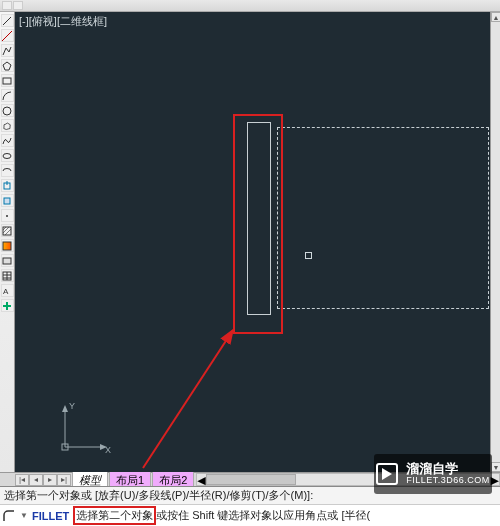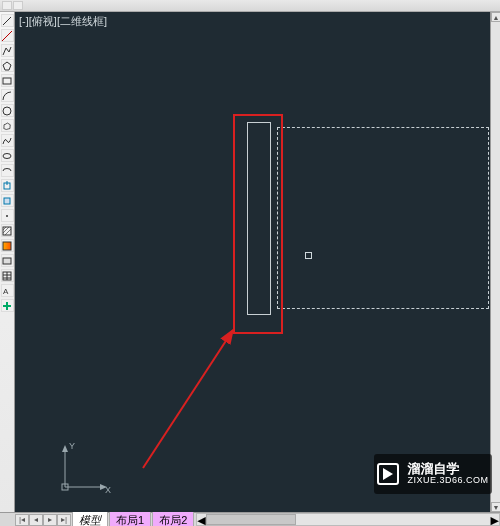--- a/index.html
+++ b/index.html
@@ -419,27 +419,42 @@
       <div class="tab">布局1</div>
       <div class="tab">布局2</div>
     </div>
     <div class="scrollbar-h-track">
       <div class="arrow">◀</div>
       <div class="thumb"></div>
       <div class="arrow" style="margin-left:auto">▶</div>
     </div>
   </div>
 
+  <div class="cmd-area">
+    <div class="cmd-history">选择第一个对象或 [放弃(U)/多段线(P)/半径(R)/修剪(T)/多个(M)]:</div>
+    <div class="cmd-line">
+      <span class="cmd-icon">
+        <svg viewBox="0 0 14 14">
+            <path d="M2 12 L2 6 A4 4 0 0 1 6 2 L12 2" fill="none" stroke="#333" stroke-width="1.5"></path>
+          </svg>
+      </span>
+      <span style="font-size:8px;color:#666;">▼</span>
+      <span class="cmd-name">FILLET</span>
+      <span class="cmd-prompt">
+        <span class="highlight-text-box">选择第二个对象</span><span>或按住 Shift 键选择对象以应用角点或 [半径(</span>
+      </span>
+    </div>
+  </div>
 
 
   <div class="watermark">
     <div class="play">
       <svg width="10" height="12" viewBox="0 0 10 12">
           <polygon points="0,0 10,6 0,12" fill="#fff"></polygon>
         </svg>
     </div>
     <div class="txt">
       <div class="t1">溜溜自学</div>
-      <div class="t2">ZIXUE.3D66.COM</div>
+      <div class="t2">FILLET.3D66.COM</div>
     </div>
   </div>
 
 </div>
 
 </body></html>

